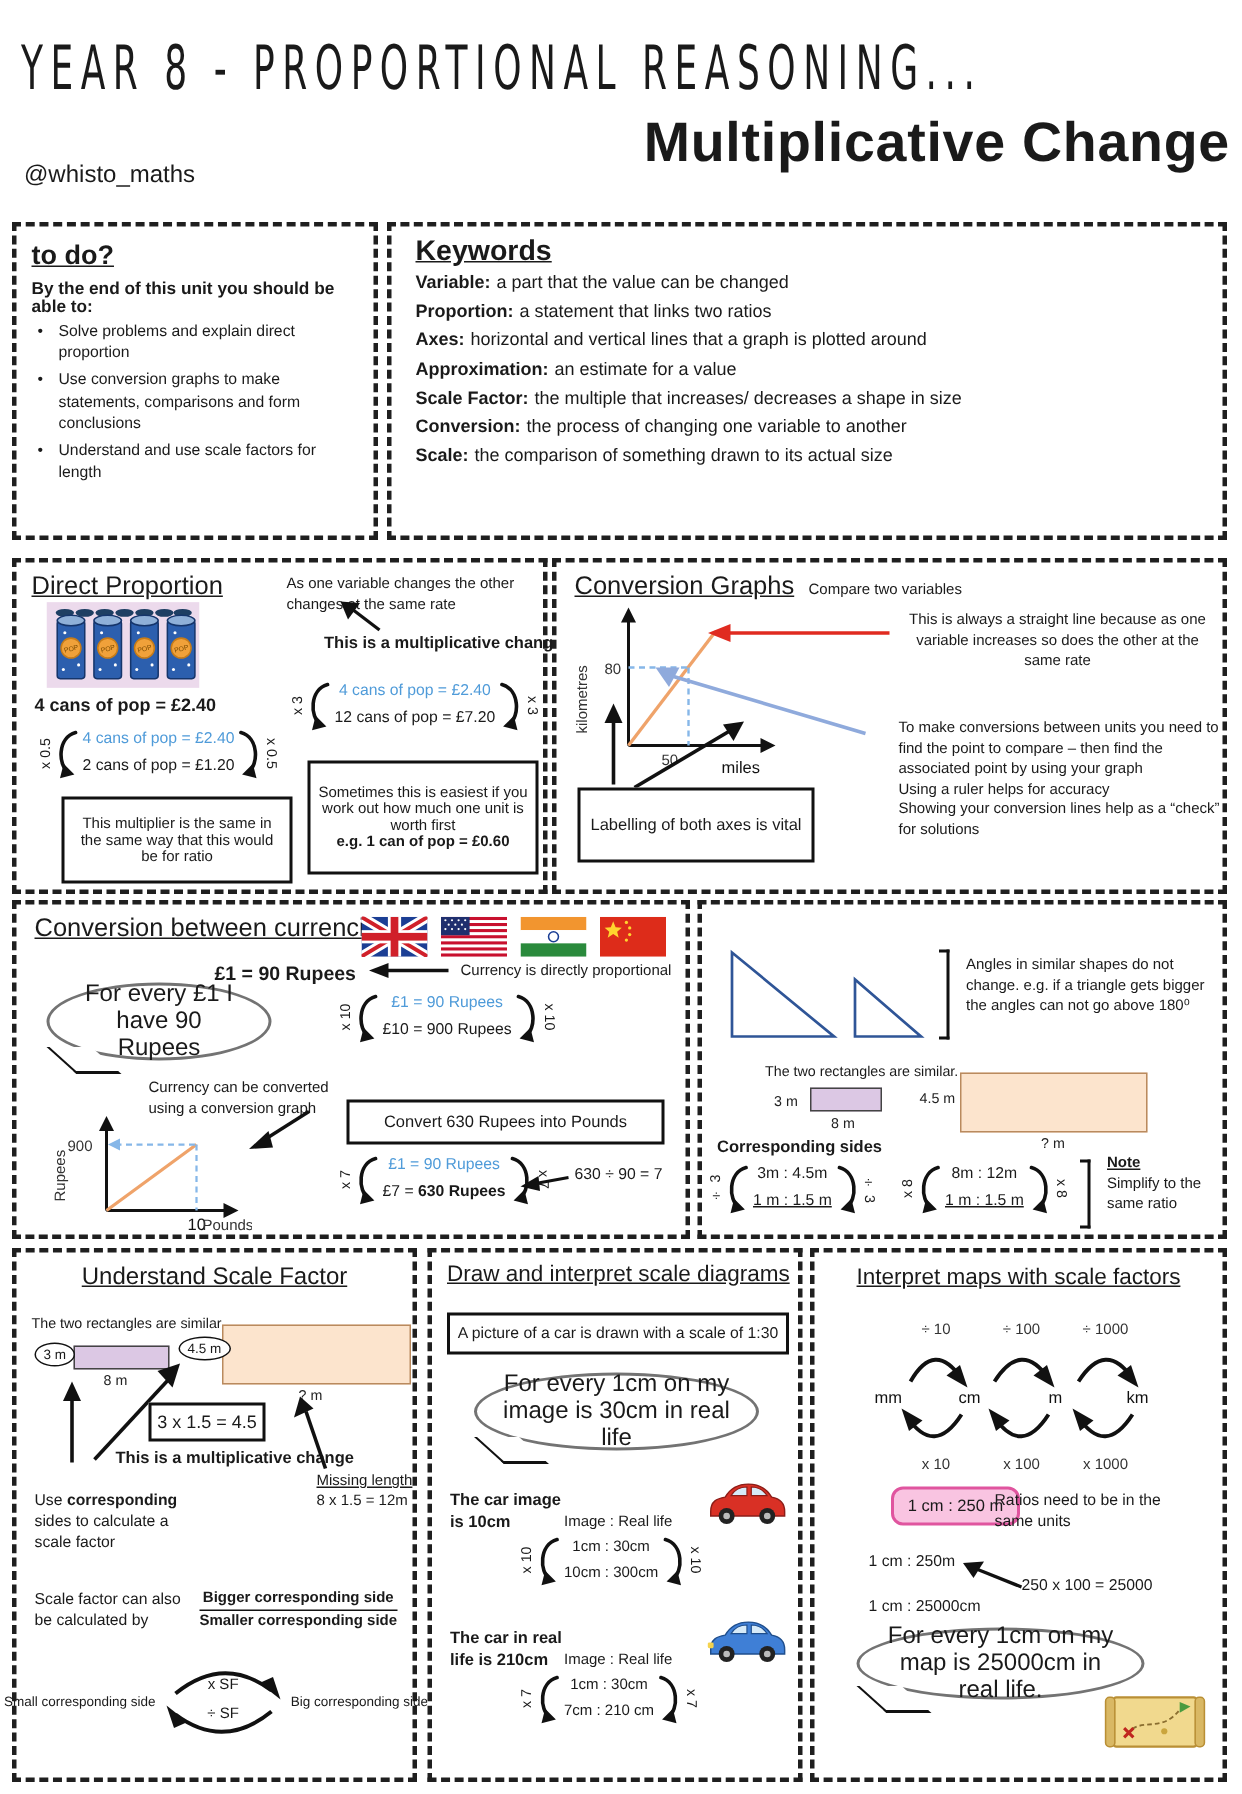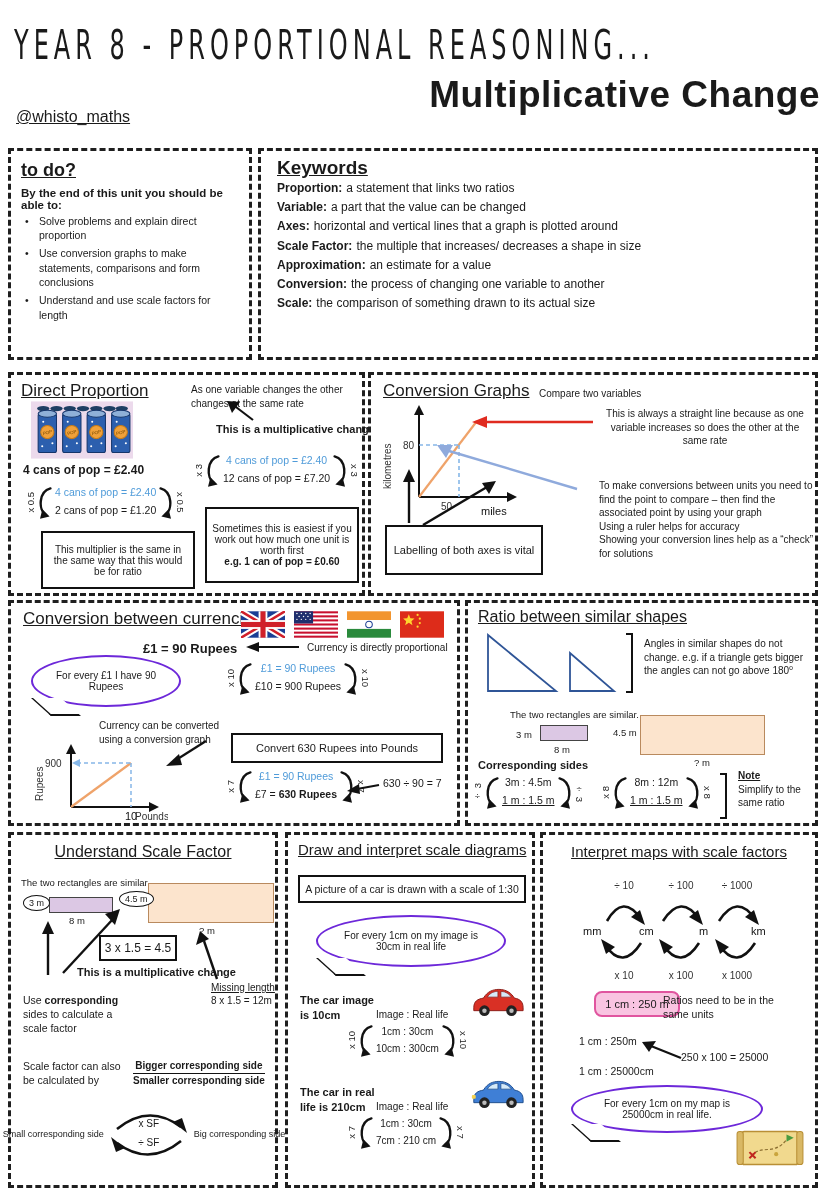--- a/index.html
+++ b/index.html
@@ -18,44 +18,44 @@
   .center { text-align:center; }
   .nbox { position:absolute; border:2px solid #111; background:#fff;
           display:flex; flex-direction:column; align-items:center; justify-content:center;
           text-align:center; }
   
   .main-title { position:absolute; left:14px; top:22px; font-family:"DejaVu Sans",sans-serif;
     font-size:24px; letter-spacing:5px; font-weight:400; transform:scaleY(1.7);
     transform-origin:top left; white-space:nowrap; }
   .subtitle { position:absolute; right:8px; top:74px; font-size:37px; font-weight:700;
     letter-spacing:0.5px; white-space:nowrap; }
-  .handle { position:absolute; left:16px; top:108px; font-size:16px;text-decoration:underline; }
+  .handle { position:absolute; left:16px; top:108px; font-size:16px; }
   
   .obj-title { font-size:18px; font-weight:700; text-decoration:underline; line-height:1.25; }
   .obj-intro { font-size:11.5px; font-weight:700; margin-top:5px; }
   .obj-list { list-style:none; margin-top:3px; }
   .obj-list li { font-size:10.5px; line-height:1.4; padding-left:18px; position:relative; margin-top:3px; }
   .obj-list li::before { content:"•"; position:absolute; left:4px; }
   
   .kw-title { font-size:19px; font-weight:700; text-decoration:underline; }
   .kw-row { font-size:12px; line-height:1.6; }
   .kw-row b { margin-right:4px; }
   
   .pair { position:absolute; display:flex; align-items:center; }
   .pair .lines { text-align:center; font-size:10.5px; line-height:1.7; padding:0 3px; white-space:nowrap; }
   .curl { width:16px; height:38px; flex:0 0 auto; }
   .flip { transform:scaleX(-1); }
   .cs { fill:none; stroke:#111; stroke-width:3; stroke-linecap:round; }
   .cf { fill:#111; }
   .rot-left { writing-mode:vertical-rl; transform:rotate(180deg); font-size:9.5px; white-space:nowrap; }
   .rot-right { writing-mode:vertical-rl; font-size:9.5px; white-space:nowrap; }
   
-  .bubble { position:absolute; border:2px solid #6d28d9; border-radius:50%;
+  .bubble { position:absolute; border:2px solid #737373; border-radius:50%;
     display:flex; align-items:center; justify-content:center; text-align:center;
-    padding:6px 16px; font-size:10px; background:#fff; z-index:2; }
+    padding:6px 16px; font-size:16px; background:#fff; z-index:2; }
   .bubble::after { content:""; position:absolute; left:8px; bottom:-11px; width:28px; height:16px;
     background:#fff; border-bottom:2px solid #111; border-left:2px solid #111;
     transform:skewX(48deg); }
   .circled { position:absolute; border:1.5px solid #111; border-radius:50%;
     padding:2px 5px; font-size:9px; background:#fff; white-space:nowrap; z-index:3; }
   .bracket { position:absolute; width:7px; border-top:2px solid #111;
     border-right:2px solid #111; border-bottom:2px solid #111; }
   .gt { font-size:10px; fill:#333; font-family:"Liberation Sans",sans-serif; }
   .gtb { font-size:11px; fill:#111; font-family:"Liberation Sans",sans-serif; }
   .note10 { position:absolute; font-size:10px; line-height:1.35; }
@@ -82,25 +82,25 @@
   <div class="obj-intro">By the end of this unit you should be able to:</div>
   <ul class="obj-list">
     <li>Solve problems and explain direct proportion</li>
     <li>Use conversion graphs to make statements, comparisons and form conclusions</li>
     <li>Understand and use scale factors for length</li>
   </ul>
 </div>
 
 <div class="box" style="left:258px;top:148px;width:560px;height:212px;padding:6px 16px;">
   <div class="kw-title">Keywords</div>
+  <div class="kw-row"><b>Variable:</b><span>a part that the value can be changed</span></div>
   <div class="kw-row"><b>Proportion:</b><span>a statement that links two ratios</span></div>
-  <div class="kw-row"><b>Variable:</b><span>a part that the value can be changed</span></div>
   <div class="kw-row"><b>Axes:</b><span>horizontal and vertical lines that a graph is plotted around</span></div>
+  <div class="kw-row"><b>Approximation:</b><span>an estimate for a value</span></div>
   <div class="kw-row"><b>Scale Factor:</b><span>the multiple that increases/ decreases a shape in size</span></div>
-  <div class="kw-row"><b>Approximation:</b><span>an estimate for a value</span></div>
   <div class="kw-row"><b>Conversion:</b><span>the process of changing one variable to another</span></div>
   <div class="kw-row"><b>Scale:</b><span>the comparison of something drawn to its actual size</span></div>
 </div>
 
 <div class="box" style="left:8px;top:372px;width:357px;height:224px;">
   <div class="abs sec-title" style="left:10px;top:6px;font-size:17px;">Direct Proportion</div>
   <div class="note10 abs" style="left:180px;top:8px;width:166px;">As one variable changes the other changes at the same rate</div>
 
   <svg class="abs" style="left:20px;top:26px;" width="102" height="58" viewBox="0 0 100 56">
     <rect width="100" height="56" fill="#ecdaec"></rect>
@@ -366,21 +366,20 @@
   </div>
 
   <svg class="abs" style="left:332px;top:176px;" width="40" height="16">
     <line x1="36" y1="6" x2="14" y2="10" stroke="#111" stroke-width="2"></line>
     <polygon points="4,12 16,5 17,15" fill="#111"></polygon>
   </svg>
   <div class="abs" style="left:372px;top:174px;font-size:10.5px;">630 ÷ 90 = 7</div>
 </div>
 
 <div class="box" style="left:465px;top:600px;width:353px;height:226px;">
-  <div class="abs sec-title" style="left:10px;top:5px;font-size:16px;">Ratio between similar shapes</div>
 
   <svg class="abs" style="left:14px;top:28px;" width="140" height="66">
     <polygon points="6,4 6,60 74,60" fill="#fff" stroke="#2f5597" stroke-width="1.8"></polygon>
     <polygon points="88,22 88,60 132,60" fill="#fff" stroke="#2f5597" stroke-width="1.8"></polygon>
   </svg>
   <div class="bracket" style="left:158px;top:30px;height:60px;"></div>
   <div class="note10 abs" style="left:176px;top:34px;width:170px;">Angles in similar shapes do not change. e.g. if a triangle gets bigger the angles can not go above 180⁰</div>
 
   <div class="abs" style="left:42px;top:106px;font-size:9.5px;">The two rectangles are similar.</div>
   <div class="rect-fill-small" style="left:72px;top:122px;width:48px;height:16px;"></div>

